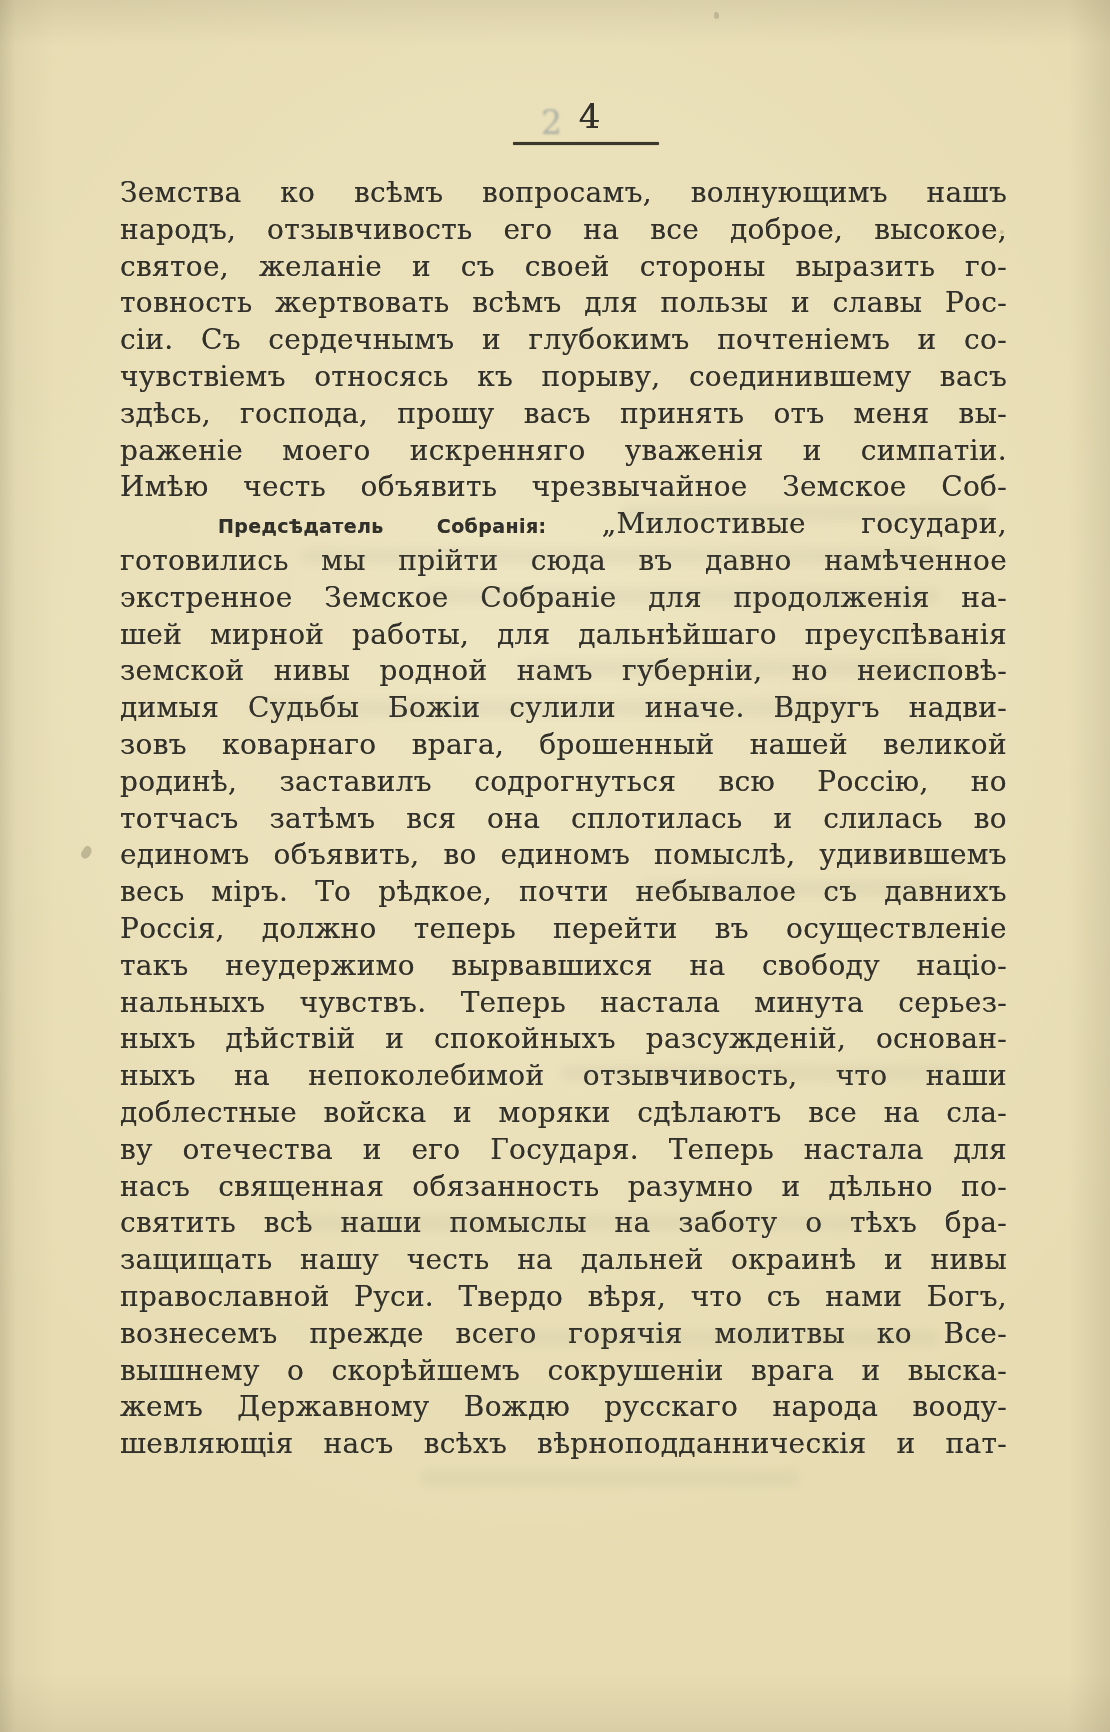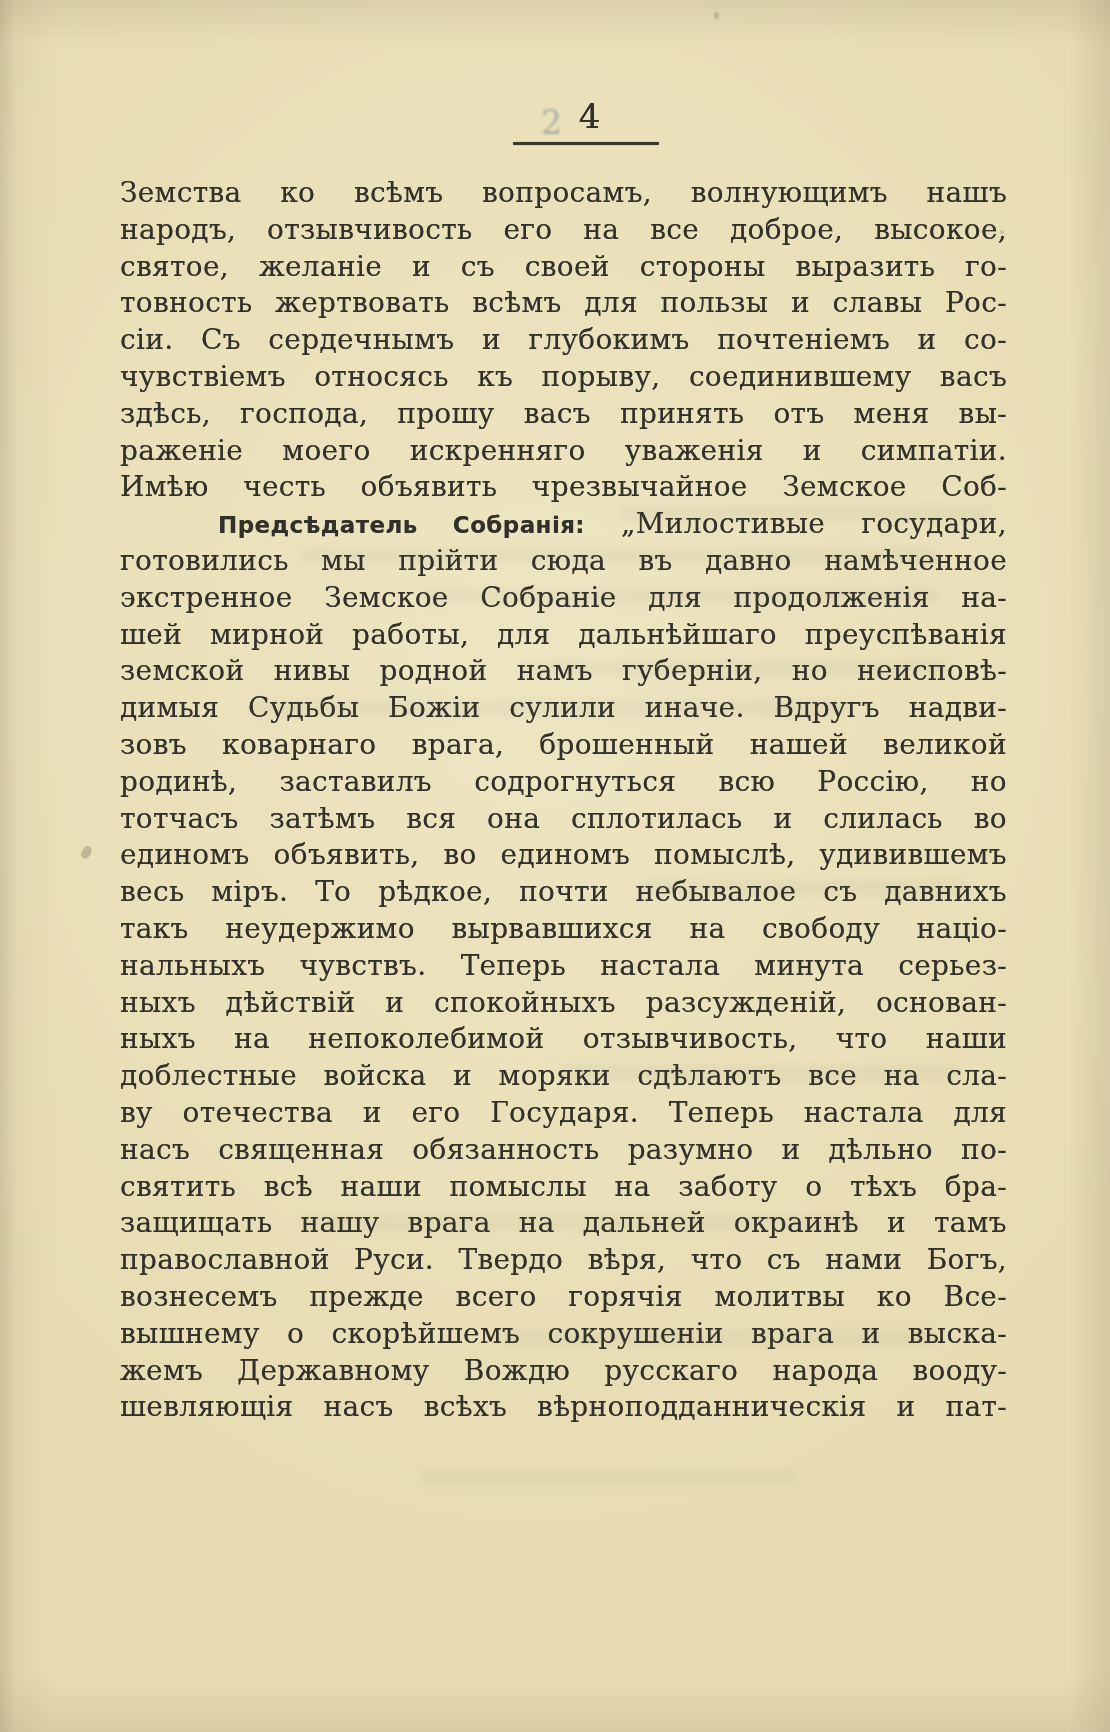--- a/index.html
+++ b/index.html
@@ -35,21 +35,21 @@
   .line{
     height:36.8px; line-height:36.8px; font-size:28px; color:#32302a;
     letter-spacing:0.3px;
     text-align:justify; text-align-last:justify;
     text-shadow:0 0 0.6px rgba(50,48,42,0.55);
   }
   .line.para-end{ text-align-last:left; }
   .line.lead-line{ text-indent:98px; }
   .lead{
     font-family:"DejaVu Sans","Liberation Sans",sans-serif;
-    font-weight:700; font-size:23px; letter-spacing:0.4px;
+    font-weight:700; font-size:19px; letter-spacing:0.4px;
   }
 
   
   .smudge{ position:absolute; background:#5c6a52; opacity:0.05; filter:blur(4px); border-radius:8px; height:16px; }
   .speck{ position:absolute; background:rgba(62,56,40,0.55); border-radius:40% 60% 50% 50%; }
 </style>
 </head>
 <body>
 
 <div class="page">
@@ -74,29 +74,30 @@
     <div class="line">готовились мы прійти сюда въ давно намѣченное</div>
     <div class="line">экстренное Земское Собраніе для продолженія на-</div>
     <div class="line">шей мирной работы, для дальнѣйшаго преуспѣванія</div>
     <div class="line">земской нивы родной намъ губерніи, но неисповѣ-</div>
     <div class="line">димыя Судьбы Божіи сулили иначе. Вдругъ надви-</div>
     <div class="line">зовъ коварнаго врага, брошенный нашей великой</div>
     <div class="line">родинѣ, заставилъ содрогнуться всю Россію, но</div>
     <div class="line">тотчасъ затѣмъ вся она сплотилась и слилась во</div>
     <div class="line">единомъ объявить, во единомъ помыслѣ, удивившемъ</div>
     <div class="line">весь міръ. То рѣдкое, почти небывалое съ давнихъ</div>
+    <div class="line">Россія, должно теперь перейти въ осуществленіе</div>
     <div class="line">такъ неудержимо вырвавшихся на свободу націо-</div>
     <div class="line">нальныхъ чувствъ. Теперь настала минута серьез-</div>
     <div class="line">ныхъ дѣйствій и спокойныхъ разсужденій, основан-</div>
     <div class="line">ныхъ на непоколебимой отзывчивость, что наши</div>
     <div class="line">доблестные войска и моряки сдѣлаютъ все на сла-</div>
     <div class="line">ву отечества и его Государя. Теперь настала для</div>
     <div class="line">насъ священная обязанность разумно и дѣльно по-</div>
     <div class="line">святить всѣ наши помыслы на заботу о тѣхъ бра-</div>
-    <div class="line">защищать нашу врага на дальней окраинѣ и тамъ</div>
+    <div class="line">защищать нашу честь на дальней окраинѣ и нивы</div>
     <div class="line">православной Руси. Твердо вѣря, что съ нами Богъ,</div>
     <div class="line">вознесемъ прежде всего горячія молитвы ко Все-</div>
     <div class="line">вышнему о скорѣйшемъ сокрушеніи врага и выска-</div>
     <div class="line">жемъ Державному Вождю русскаго народа вооду-</div>
     <div class="line">шевляющія насъ всѣхъ вѣрноподданническія и пат-</div>
   </div>
 
   <div class="smudge" style="left:620px; top:505px; width:370px;"></div>
   <div class="smudge" style="left:300px; top:548px; width:640px;"></div>
   <div class="smudge" style="left:420px; top:588px; width:520px;"></div>

